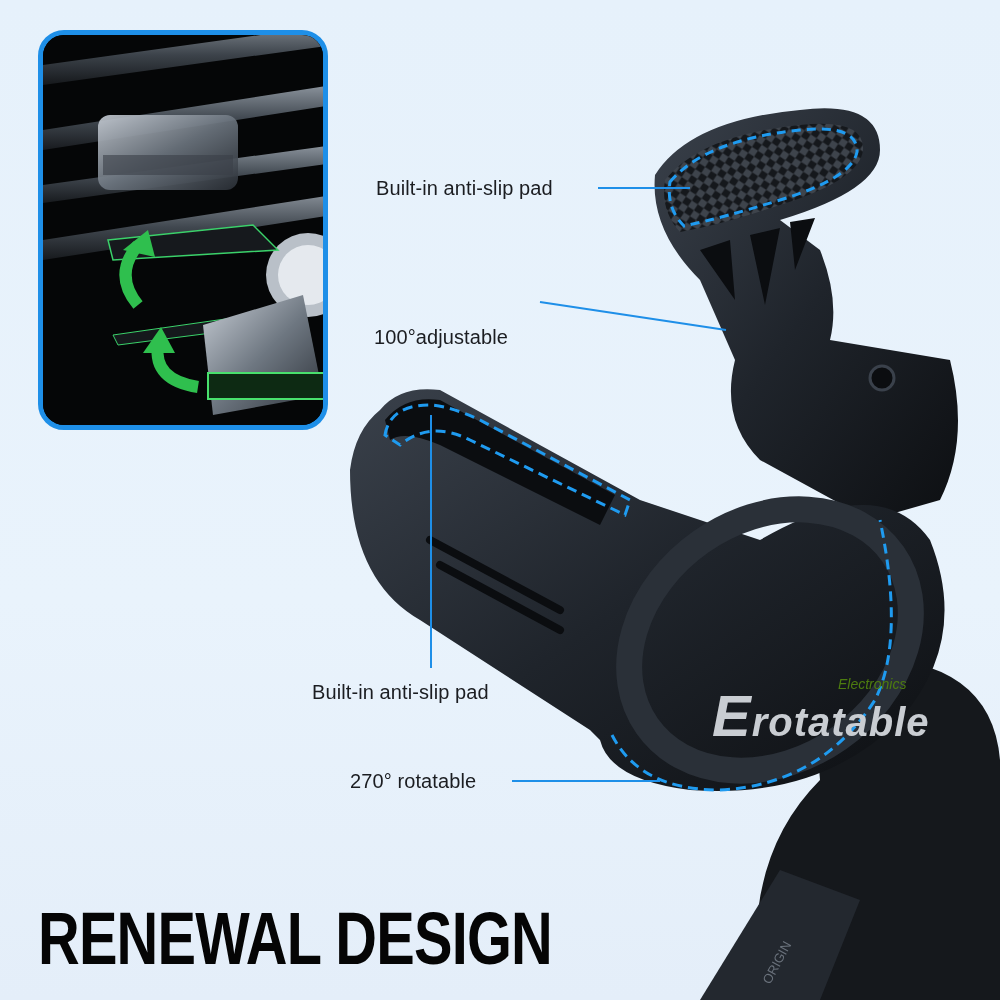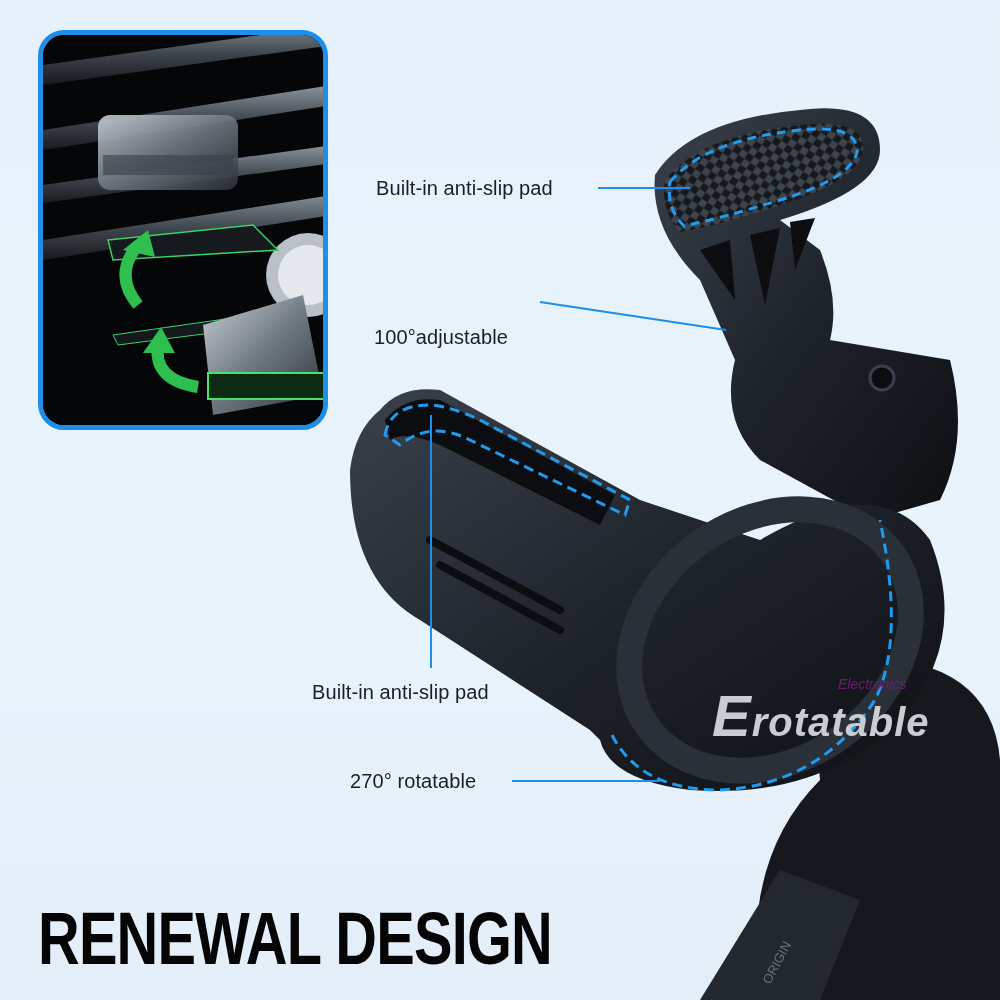--- a/index.html
+++ b/index.html
@@ -23,21 +23,21 @@
     .headline {
       position: absolute; left: 38px; top: 896px;
       font-family: "Liberation Sans", sans-serif; font-weight: 700;
       font-size: 74px; color: #050505; letter-spacing: -1px;
       transform: scaleX(0.78); transform-origin: left top; white-space: nowrap;
     }
     .watermark {
       position: absolute; left: 712px; top: 670px; color: #c9cdd2;
       font-style: italic; white-space: nowrap;
     }
-    .watermark .sub { position: absolute; left: 126px; top: 6px; font-size: 14px; color: #701a75; }
+    .watermark .sub { position: absolute; left: 126px; top: 6px; font-size: 14px; color: #4d7c0f; }
     .watermark .main { position: absolute; left: 0; top: 12px; font-size: 40px; font-weight: 700; letter-spacing: 1px; }
     .watermark .big-e { font-size: 58px; }
   </style>
 </head>
 <body>
 
 <div class="stage">
 
   <div class="inset">
     <svg width="290" height="400" viewBox="0 0 290 400">

